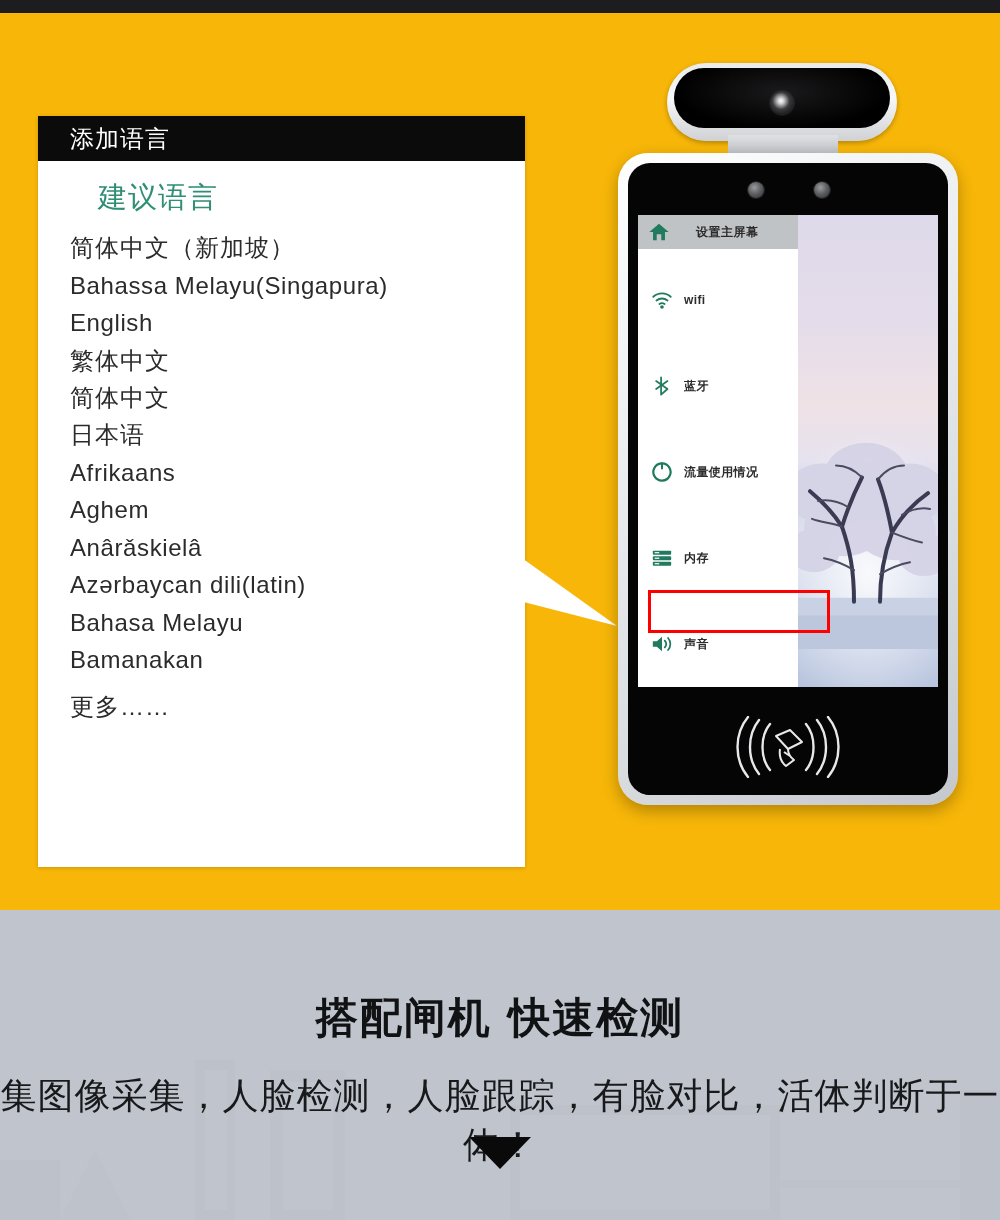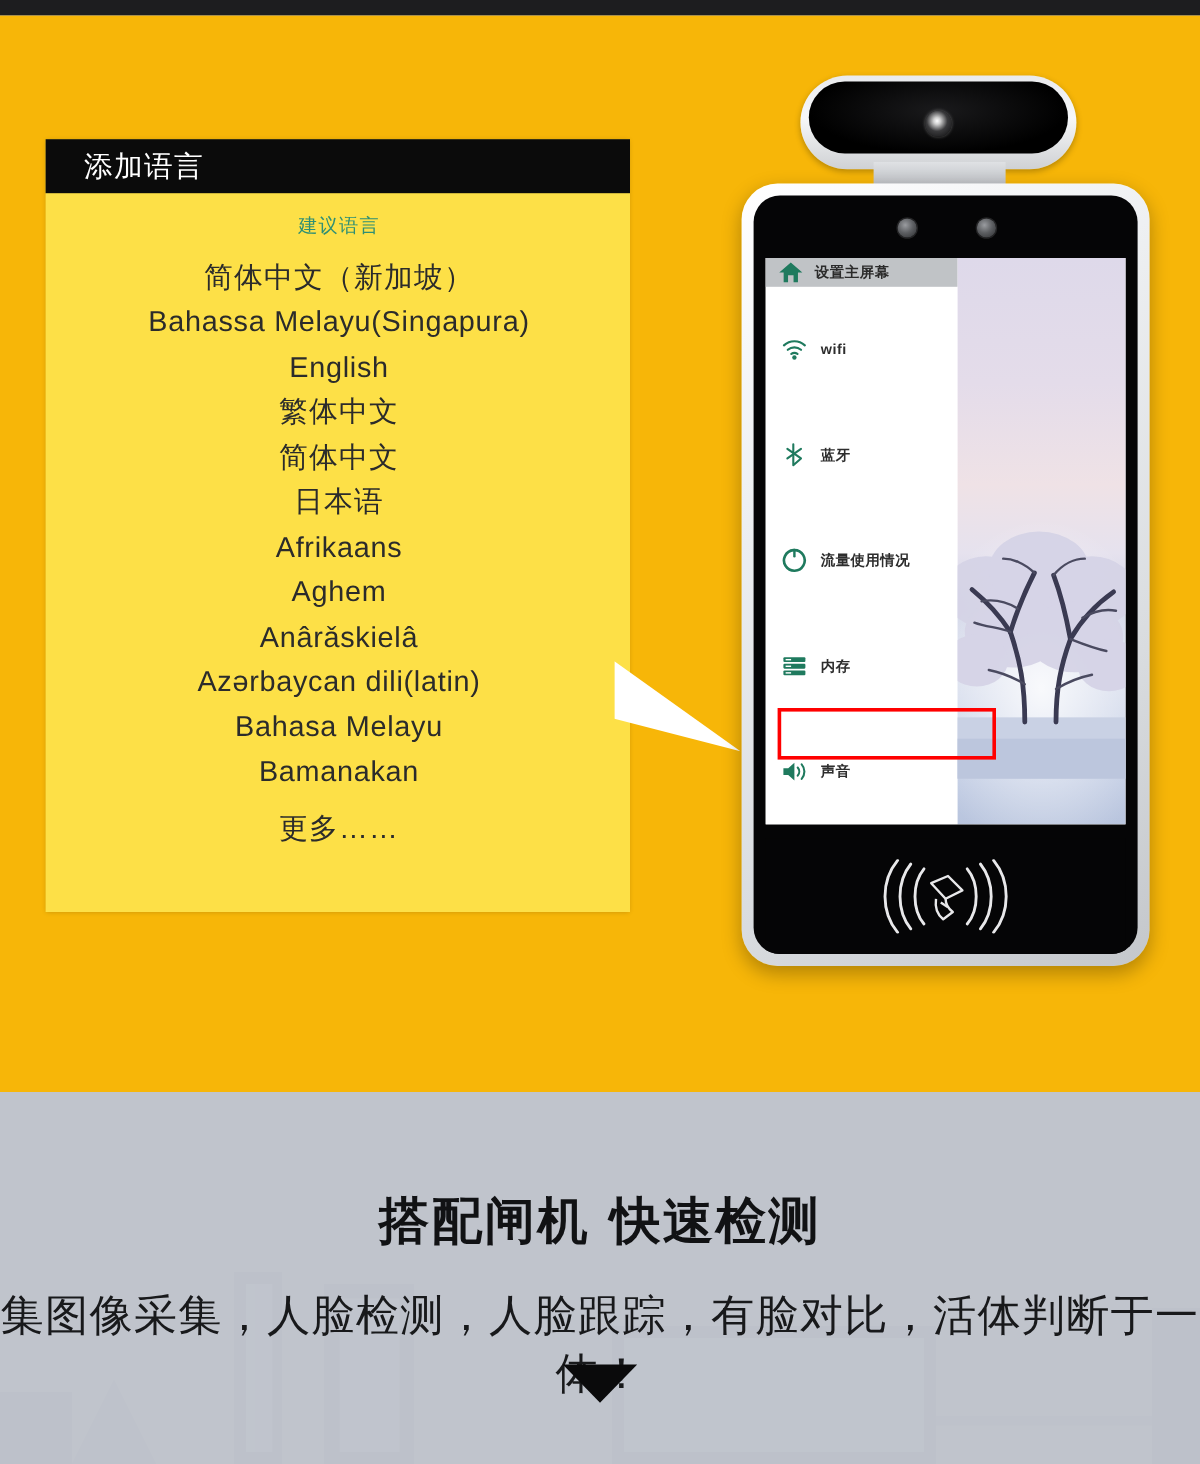--- a/index.html
+++ b/index.html
@@ -17,34 +17,33 @@
   }
 
   
   .hero {
     position: absolute; left: 0; top: 13px; width: 1000px; height: 897px;
     background: #F7B608;
   }
 
   
   .lang-panel {
-    position: absolute; left: 38px; top: 103px; width: 487px; height: 644px;
-    background: #fde047;
+    position: absolute; left: 38px; top: 103px; width: 487px; height: 751px;
+    background: #ffffff;
     box-shadow: 0 1px 4px rgba(0,0,0,.18);
-    text-align: center;
   }
   .lang-header {
     height: 45px; background: #0b0b0b; color: #ffffff;
     display: flex; align-items: center; padding-left: 32px;
     font-size: 24px; letter-spacing: 1px;
   }
   .lang-body { padding: 18px 30px 0 32px; }
   .lang-suggest {
-    color: #2f8f74; font-size: 16px; letter-spacing: 1px;
-    margin-bottom: 14px; line-height: 1.25;
+    color: #2f8f74; font-size: 29px; letter-spacing: 1px;
+    margin-bottom: 14px; line-height: 1.25; margin-left: 28px;
   }
   .lang-list { list-style: none; }
   .lang-list li {
     font-size: 24px; color: #2b2b2b; line-height: 1.56;
     letter-spacing: .6px; white-space: nowrap;
   }
   .lang-list li.cjk { letter-spacing: 1px; }
   .lang-more {
     font-size: 24px; color: #2b2b2b; margin-top: 12px; letter-spacing: 1px;
   }
@@ -101,22 +100,22 @@
 
   .screen {
     position: absolute; left: 10px; top: 52px; width: 300px; height: 472px;
     background: #ffffff; overflow: hidden; display: flex;
   }
   .menu-col {
     width: 160px; height: 100%; background: #ffffff;
     display: flex; flex-direction: column;
   }
   .menu-header {
-    height: 24px; background: #c0c3c6; display: flex; align-items: center;
-    padding-left: 10px; gap: 9px;
+    height: 34px; background: #c0c3c6; display: flex; align-items: center;
+    padding-left: 10px; gap: 26px;
   }
   .menu-header .mh-text { font-size: 12px; color: #2b2b2b; font-weight: bold; letter-spacing: .5px; }
   .menu-items { flex: 1; display: flex; flex-direction: column; padding-top: 8px; }
   .menu-item {
     flex: 1; display: flex; align-items: center; gap: 11px; padding-left: 13px;
     position: relative;
   }
   .menu-item .mi-text { font-size: 12px; color: #2d2d2d; letter-spacing: .4px; font-weight: bold; }
   .menu-ico { width: 22px; height: 22px; flex: 0 0 22px; display: block; }
 

